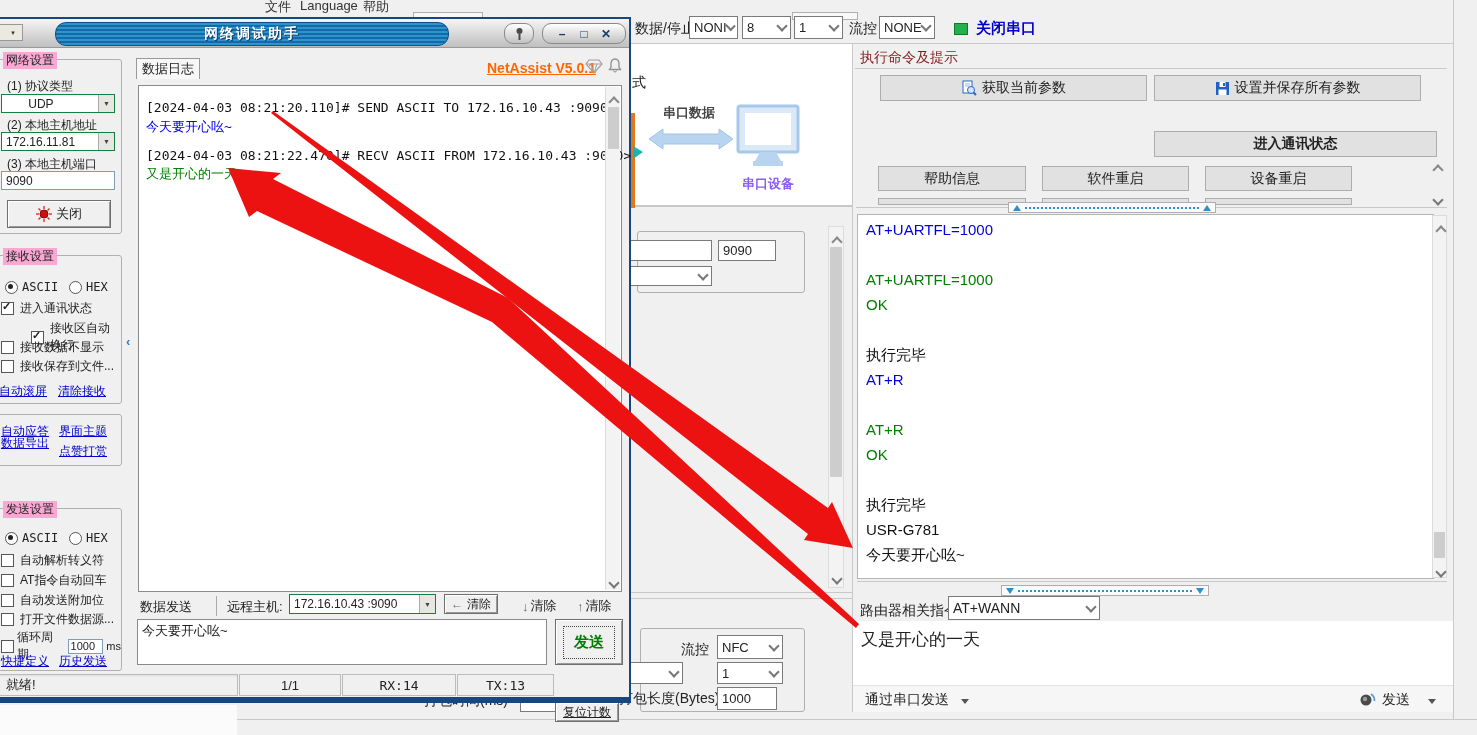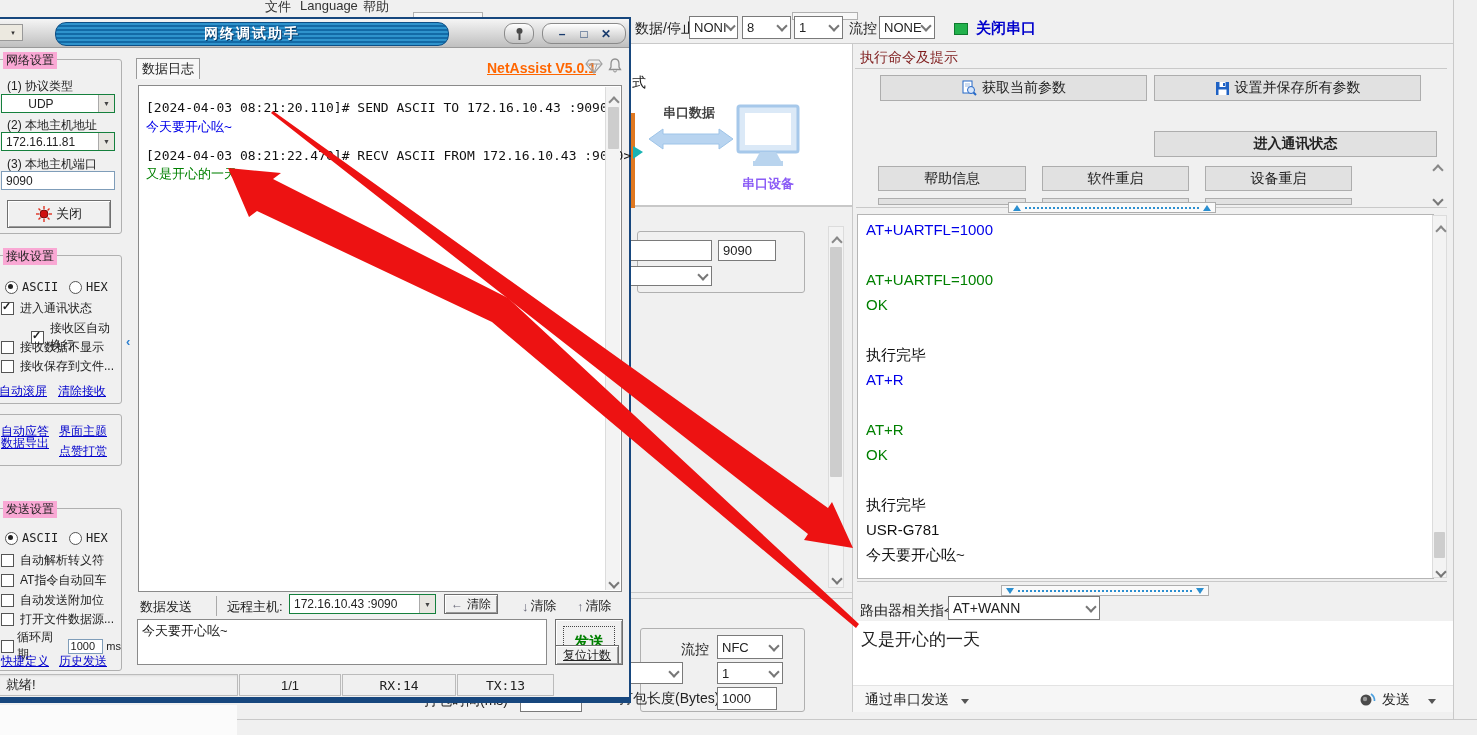--- a/index.html
+++ b/index.html
@@ -453,21 +453,21 @@
     </div>
     <div class="abs" style="left:245px;top:655px;width:100px;height:20px;border:1px solid #bbb;display:flex;align-items:center;justify-content:center;">
       <span class="txt13">1/1</span>
     </div>
     <div class="abs" style="left:348px;top:655px;width:112px;height:20px;border:1px solid #bbb;display:flex;align-items:center;justify-content:center;">
       <span class="txt13 mono">RX:14</span>
     </div>
     <div class="abs" style="left:463px;top:655px;width:95px;height:20px;border:1px solid #bbb;display:flex;align-items:center;justify-content:center;">
       <span class="txt13 mono">TX:13</span>
     </div>
-    <div class="abs cbtn" style="left:561px;top:626px;width:64px;height:20px;">
+    <div class="abs cbtn" style="left:561px;top:683px;width:64px;height:20px;">
       <span style="text-decoration:underline;">复位计数</span>
     </div>
 
     <div class="abs" style="left:0;top:678px;width:635px;height:6px;background:#17477e;"></div>
   </div>
 
   <svg class="abs" style="left:0;top:0;z-index:50;pointer-events:none;" width="1477" height="735">
     <polygon points="228,168 281,173 273,179 508,298 859,624 856,628 492,322 257,211 249,217" fill="#ed1212"></polygon>
     <polygon points="853,548 804,540 808,534 271,113 273,111 828,508 832,502" fill="#ed1212"></polygon>
   </svg>

